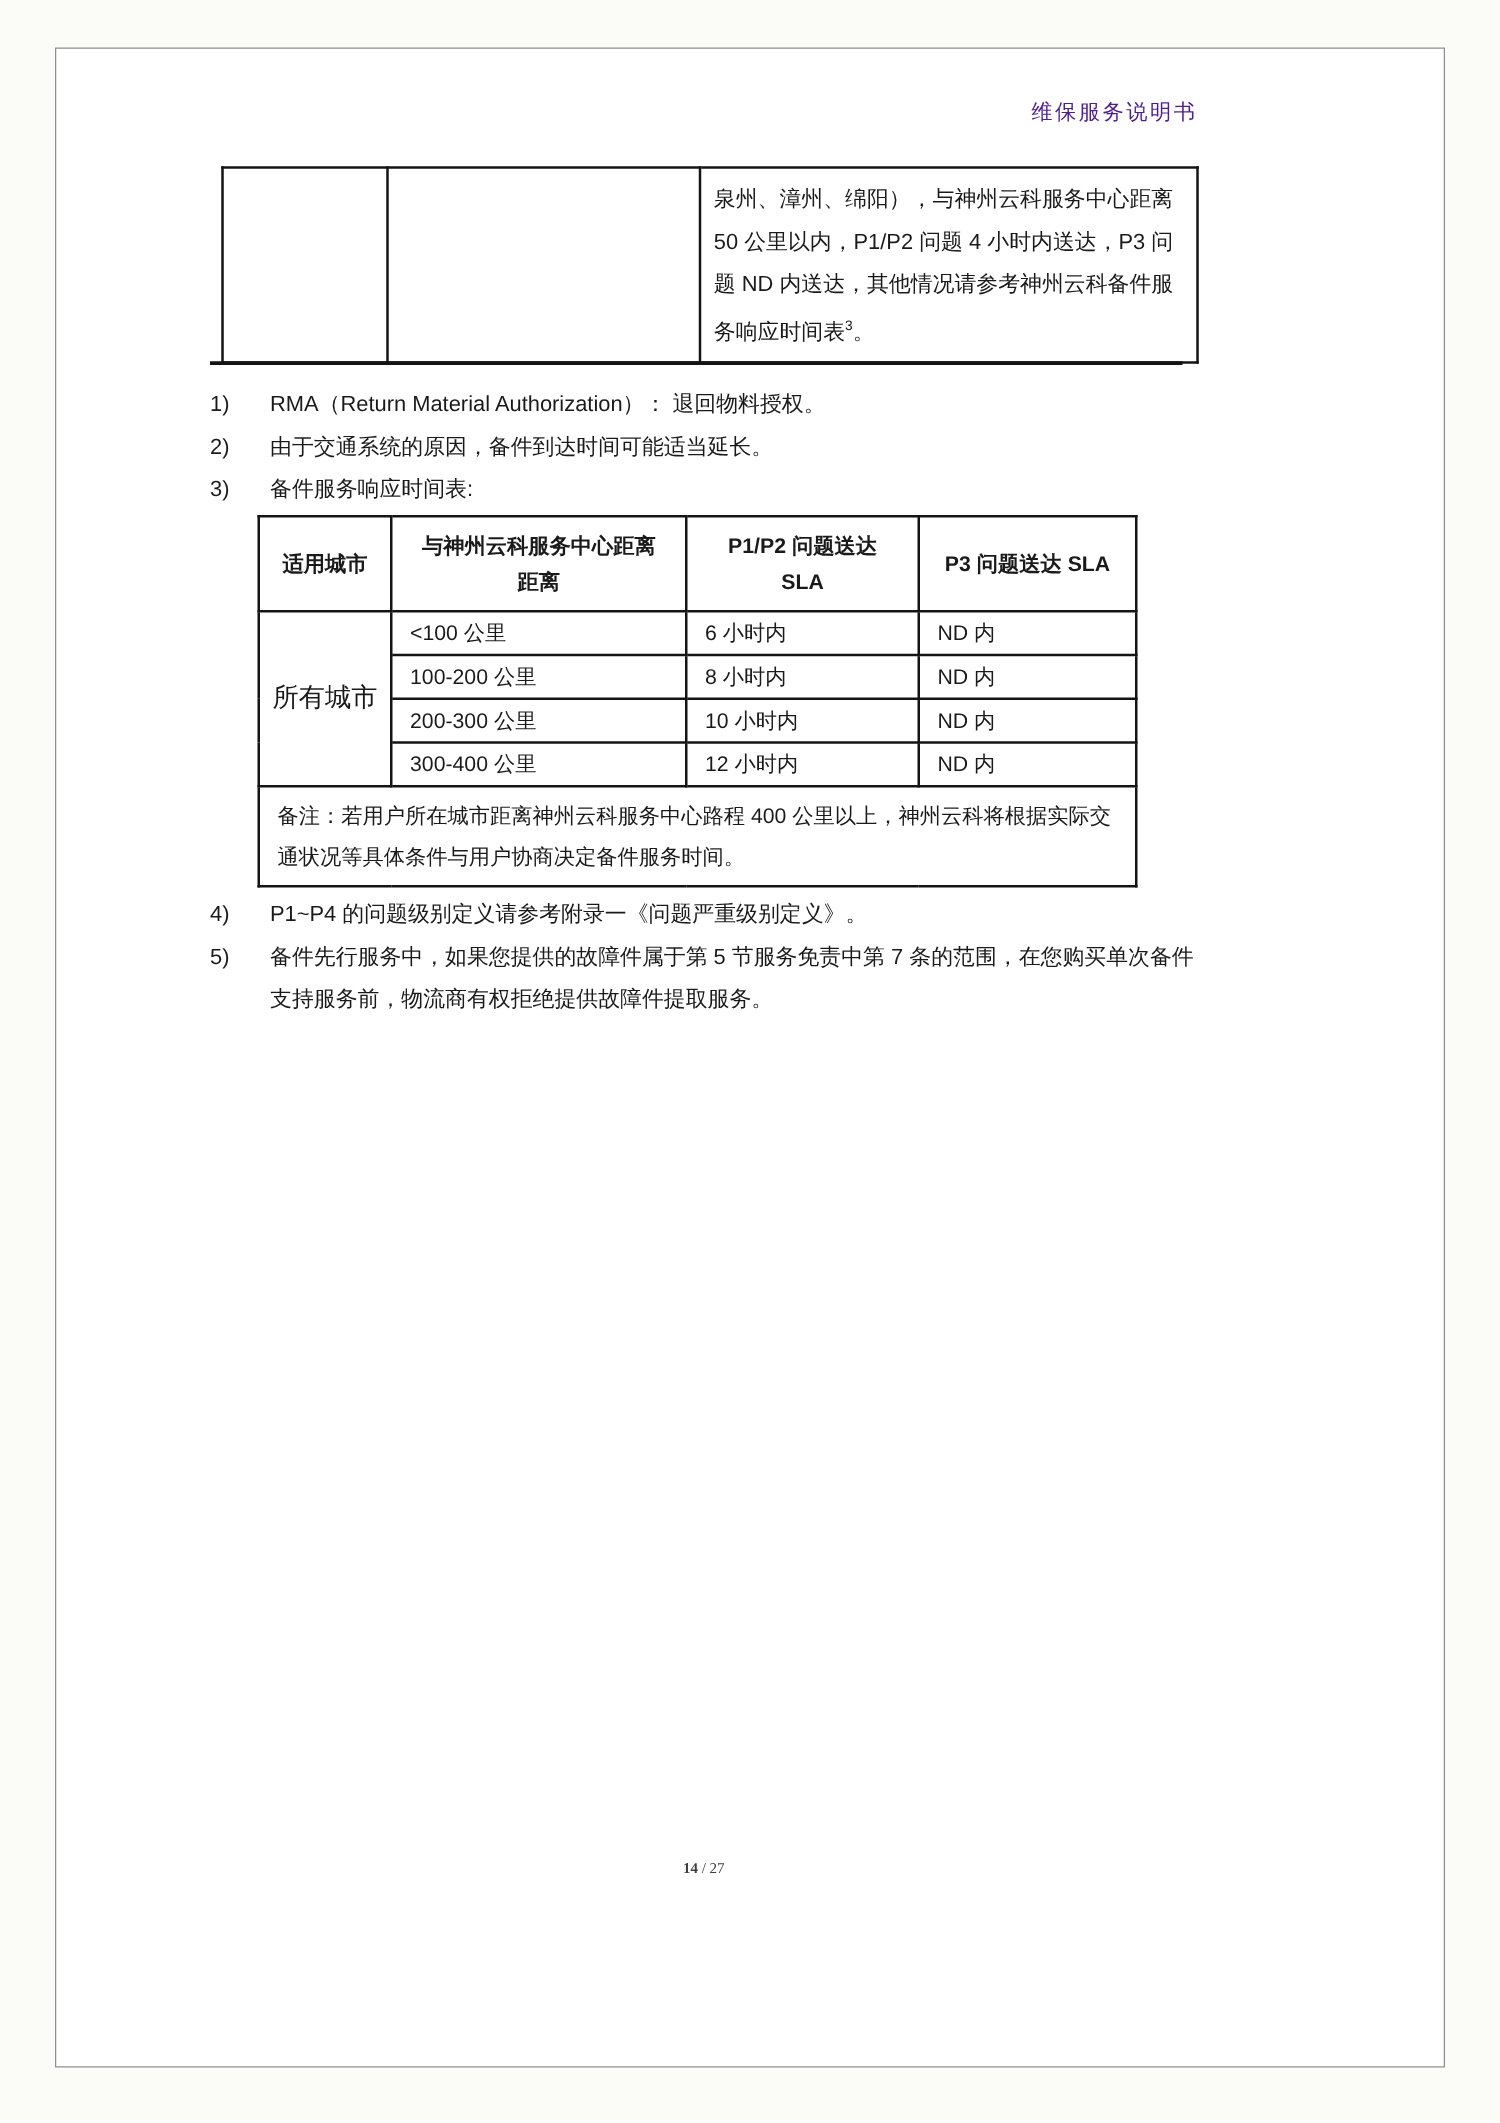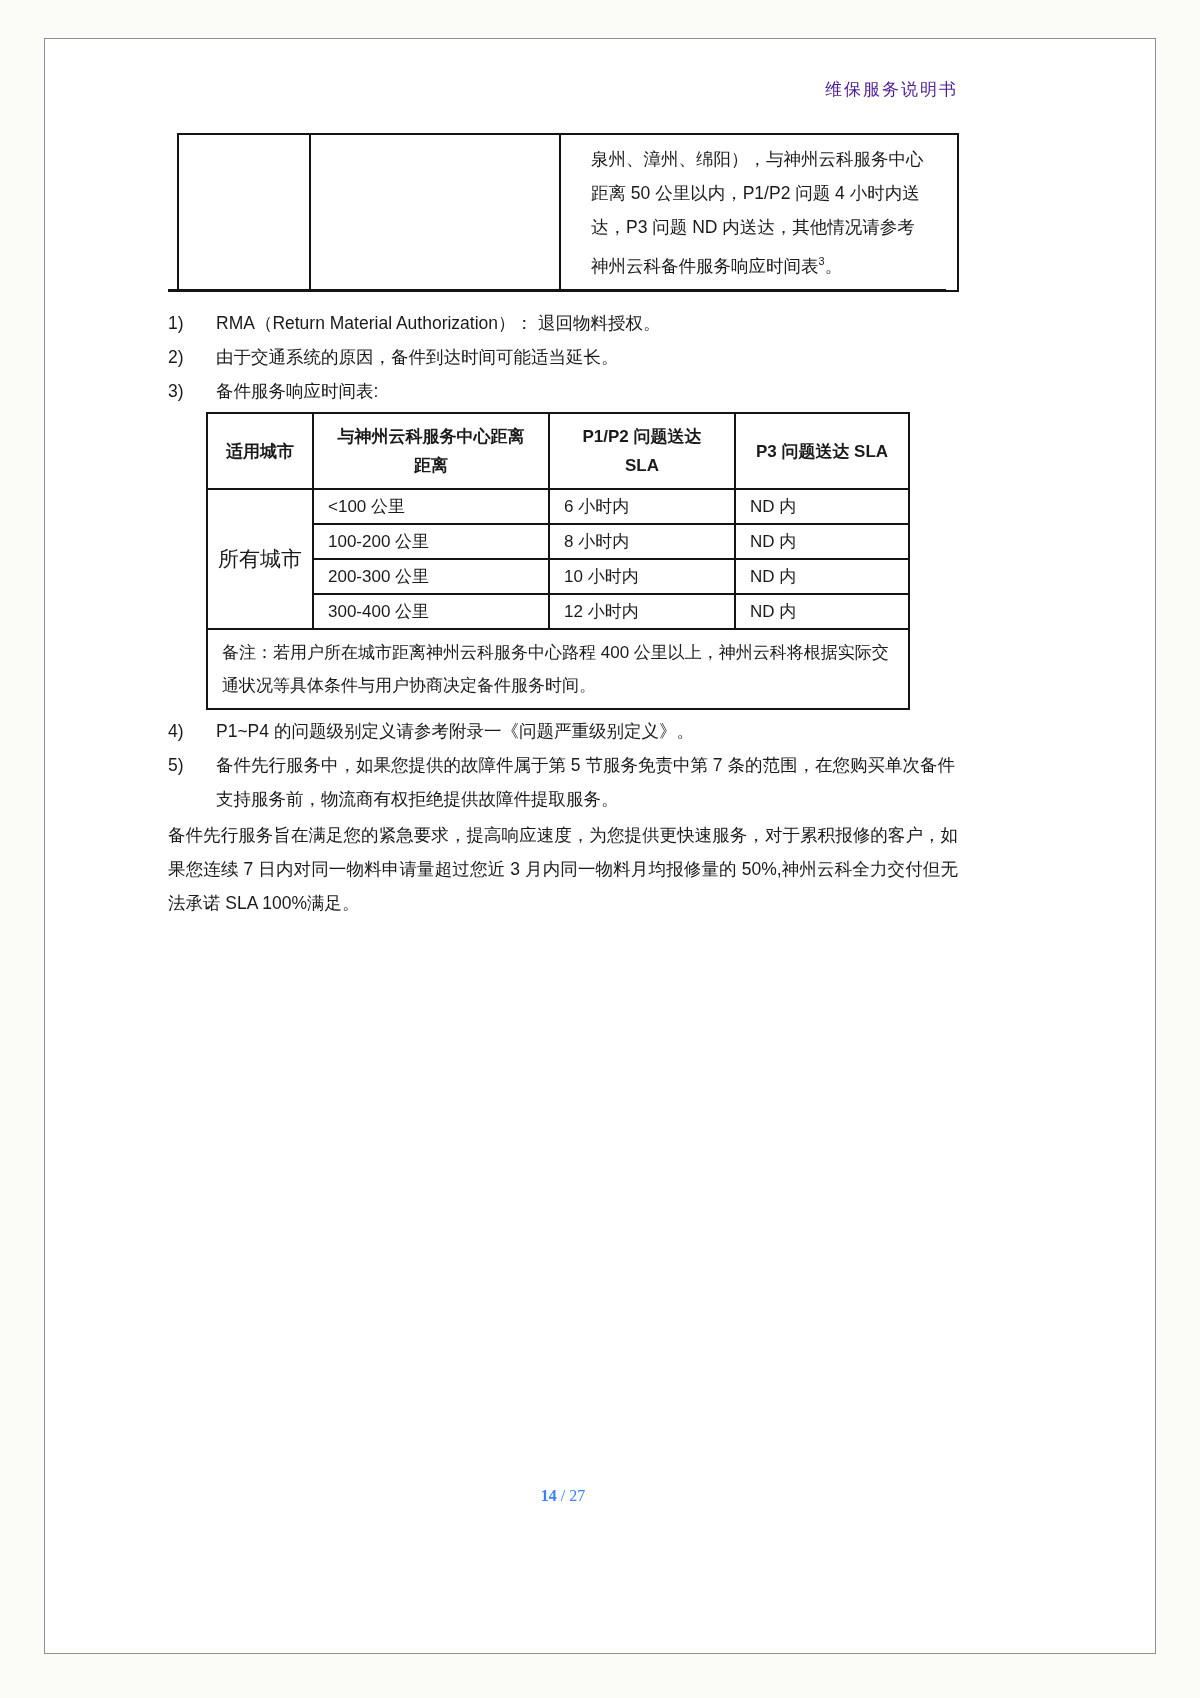--- a/index.html
+++ b/index.html
@@ -24,21 +24,21 @@
   table.cont-table {
     position:absolute; left:177px; top:133px; width:782px;
     border-collapse:collapse; table-layout:fixed;
   }
   table.cont-table td {
     border:2px solid #141414; vertical-align:top;
   }
   table.cont-table td.c1 { width:132px; }
   table.cont-table td.c2 { width:250px; }
   table.cont-table td.c3 {
-    padding:7px 30px; font-size:17.5px; line-height:34px; text-align:left;
+    padding:7px 10px; font-size:17.5px; line-height:34px; text-align:left;
   }
   sup { font-size:11px; }
   .section-rule {
     position:absolute; left:168px; top:289px; width:778px; height:3px;
     background:#141414;
   }
   
   .content {
     position:absolute; left:168px; top:306px; width:790px;
     font-size:17.5px; line-height:34px;
@@ -71,21 +71,21 @@
     text-align:center; vertical-align:middle; font-size:21px;
   }
   table.sla-table td.note-cell {
     padding:6px 14px; line-height:33px; text-align:left;margin-top:16px;
   }
   .closing { margin-top:2px; text-align:justify; }
   .doc-footer {
     position:absolute; left:168px; top:1487px; width:790px;
     text-align:center;
     font-family:"Liberation Serif","DejaVu Serif",serif;
-    font-size:16px; color:#3b82f6;
+    font-size:12px; color:#404040;
   }
   .doc-footer .pg { font-weight:bold; }
 </style>
 </head>
 <body>
 
 <div class="page-border"></div>
 
 <div class="doc-header">维保服务说明书</div>
 
@@ -162,17 +162,16 @@
 
   <div class="list-item">
     <span class="num">4)</span>
     <span class="itext">P1~P4 的问题级别定义请参考附录一《问题严重级别定义》。</span>
   </div>
   <div class="list-item">
     <span class="num">5)</span>
     <span class="itext">备件先行服务中，如果您提供的故障件属于第 5 节服务免责中第 7 条的范围，在您购买单次备件支持服务前，物流商有权拒绝提供故障件提取服务。</span>
   </div>
 
-  <div class="closing">备件先行服务旨在满足您的紧急要求，提高响应速度，为您提供更快速服务，对于累积报修的客户，如果您连续 7 日内对同一物料申请量超过您近 3 月内同一物料月均报修量的 50%,神州云科全力交付但无法承诺 SLA 100%满足。</div>
 
 </div>
 
 <div class="doc-footer"><span class="pg">14</span><span> / </span><span>27</span></div>
 
 </body></html>

